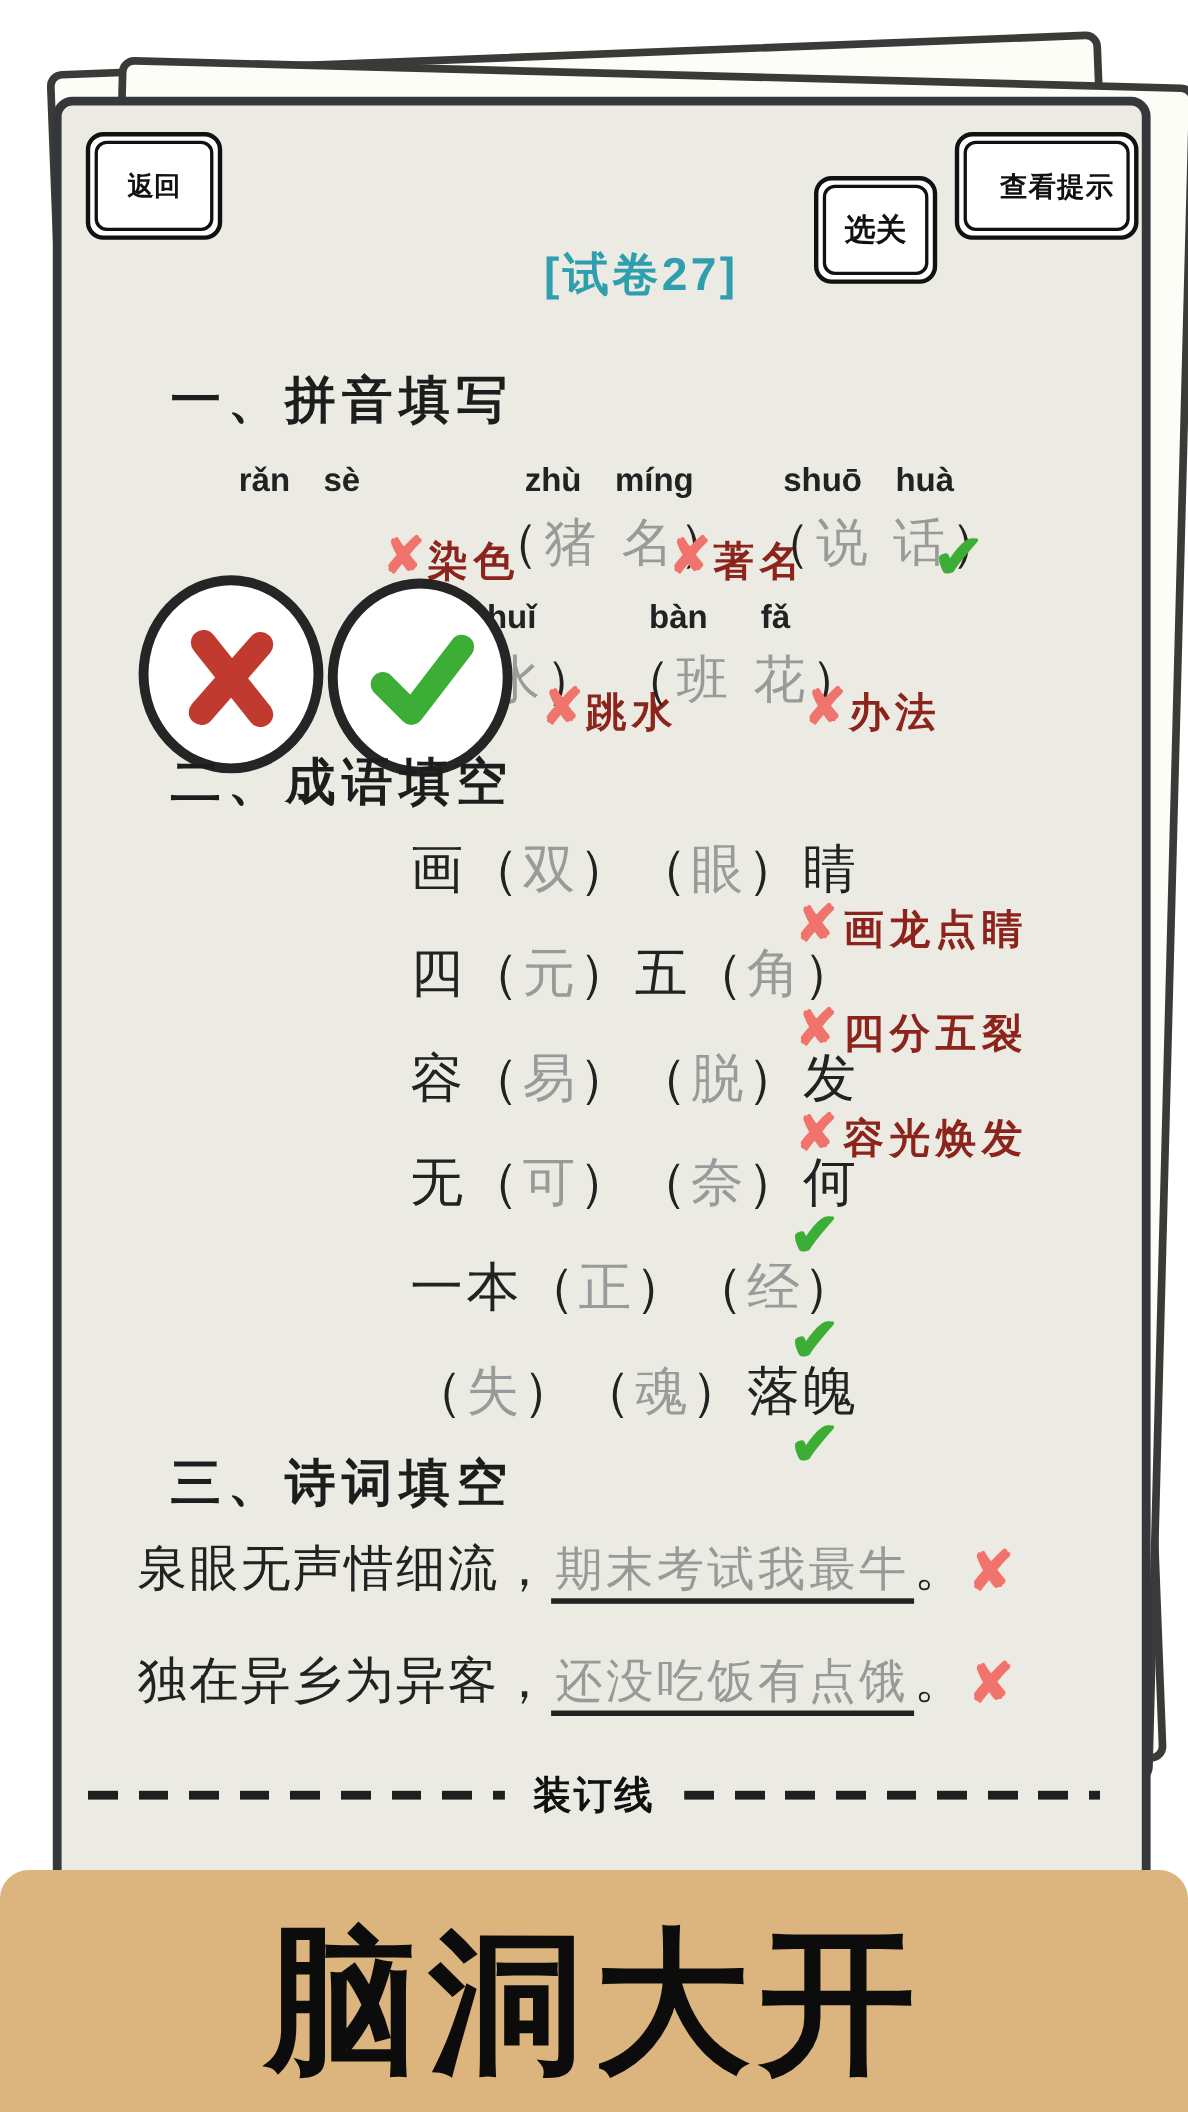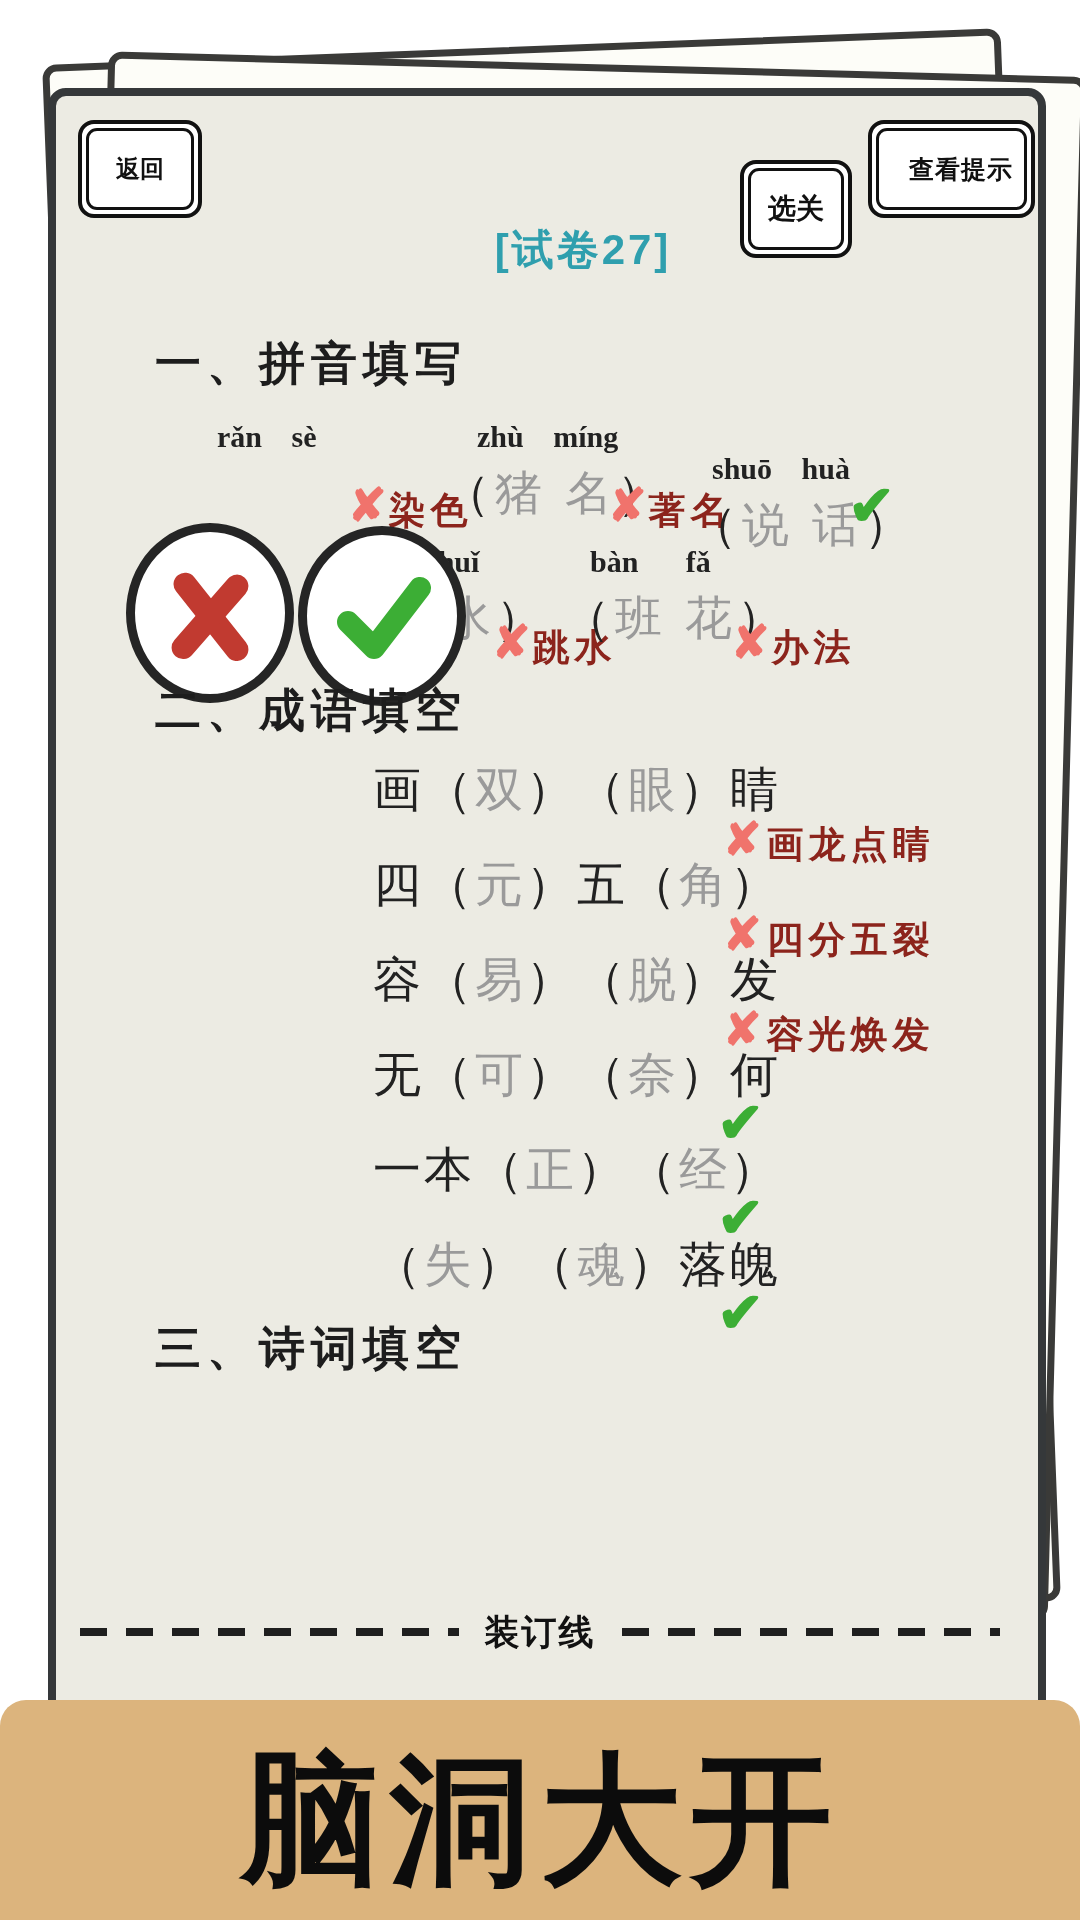--- a/index.html
+++ b/index.html
@@ -36,23 +36,23 @@
   #sec1-heading{top:333px;}
   #sec2-heading{top:680px;}
   #sec3-heading{top:1318px;}
 
   
   .py-row{position:absolute;left:0;width:1080px;}
   #py-row1{top:420px;}
   #py-row2{top:545px;}
   .py-group{position:absolute;top:0;}
   .g1-1{left:183px;} .g1-2{left:443px;} .g1-3{left:690px;} .g2-1{left:440px;} .g2-2{left:563px;}
-  .py-text{font-family:Liberation Serif, serif;font-size:30px;font-weight:600;
+  .py-text{font-family:Liberation Sans, sans-serif;font-size:30px;font-weight:600;
            color:#222;word-spacing:22px;margin-left:34px;white-space:nowrap;}
-  .g1-3 .py-text{margin-left:22px;margin-top:32px;}
+  .g1-3 .py-text{margin-left:22px;}
   .g2-1 .py-text{margin-left:-14px;}
   .g2-2 .py-text{margin-left:27px;word-spacing:40px;}
   .py-chars{font-size:47px;letter-spacing:5px;color:#222;margin-top:8px;white-space:nowrap;}
   .g2-1 .py-chars{margin-left:4px;}
   .ans-gray{color:#9a9a9a;}
   .paren,.fixed{color:#222;}
 
   .corr{position:absolute;display:flex;align-items:flex-start;white-space:nowrap;}
   .py-group .corr{left:165px;top:62px;}
   .g2-1 .corr{left:52px;top:74px;}
@@ -183,20 +183,24 @@
         <div class="idiom-line"><span class="fixed">容</span><span class="paren">（</span><span class="ans-gray">易</span><span class="paren">）</span><span class="paren">（</span><span class="ans-gray">脱</span><span class="paren">）</span><span class="fixed">发</span><div class="corr">
             <span class="x-mark">✘</span>
             <span class="corr-text">容光焕发</span>
           </div></div>
         <div class="idiom-line"><span class="fixed">无</span><span class="paren">（</span><span class="ans-gray">可</span><span class="paren">）</span><span class="paren">（</span><span class="ans-gray">奈</span><span class="paren">）</span><span class="fixed">何</span><div class="check-mark">✔</div></div>
         <div class="idiom-line"><span class="fixed">一本</span><span class="paren">（</span><span class="ans-gray">正</span><span class="paren">）</span><span class="paren">（</span><span class="ans-gray">经</span><span class="paren">）</span><div class="check-mark">✔</div></div>
         <div class="idiom-line"><span class="paren">（</span><span class="ans-gray">失</span><span class="paren">）</span><span class="paren">（</span><span class="ans-gray">魂</span><span class="paren">）</span><span class="fixed">落魄</span><div class="check-mark">✔</div></div>
       </div>
 
     <div class="sec-heading" id="sec3-heading">三、诗词填空</div>
+    <div id="poem-list">
+        <div class="poem-line"><span class="poem-prompt">泉眼无声惜细流，</span><span class="poem-answer">期末考试我最牛</span><span class="poem-period">。</span><span class="poem-x">✘</span></div>
+        <div class="poem-line"><span class="poem-prompt">独在异乡为异客，</span><span class="poem-answer">还没吃饭有点饿</span><span class="poem-period">。</span><span class="poem-x">✘</span></div>
+      </div>
 
     <div id="binding">
       <div class="dash"></div>
       <span id="binding-label">装订线</span>
       <div class="dash"></div>
     </div>
   </div>
 
   <div id="desk"></div>
   <div id="footer-title">脑洞大开</div>

